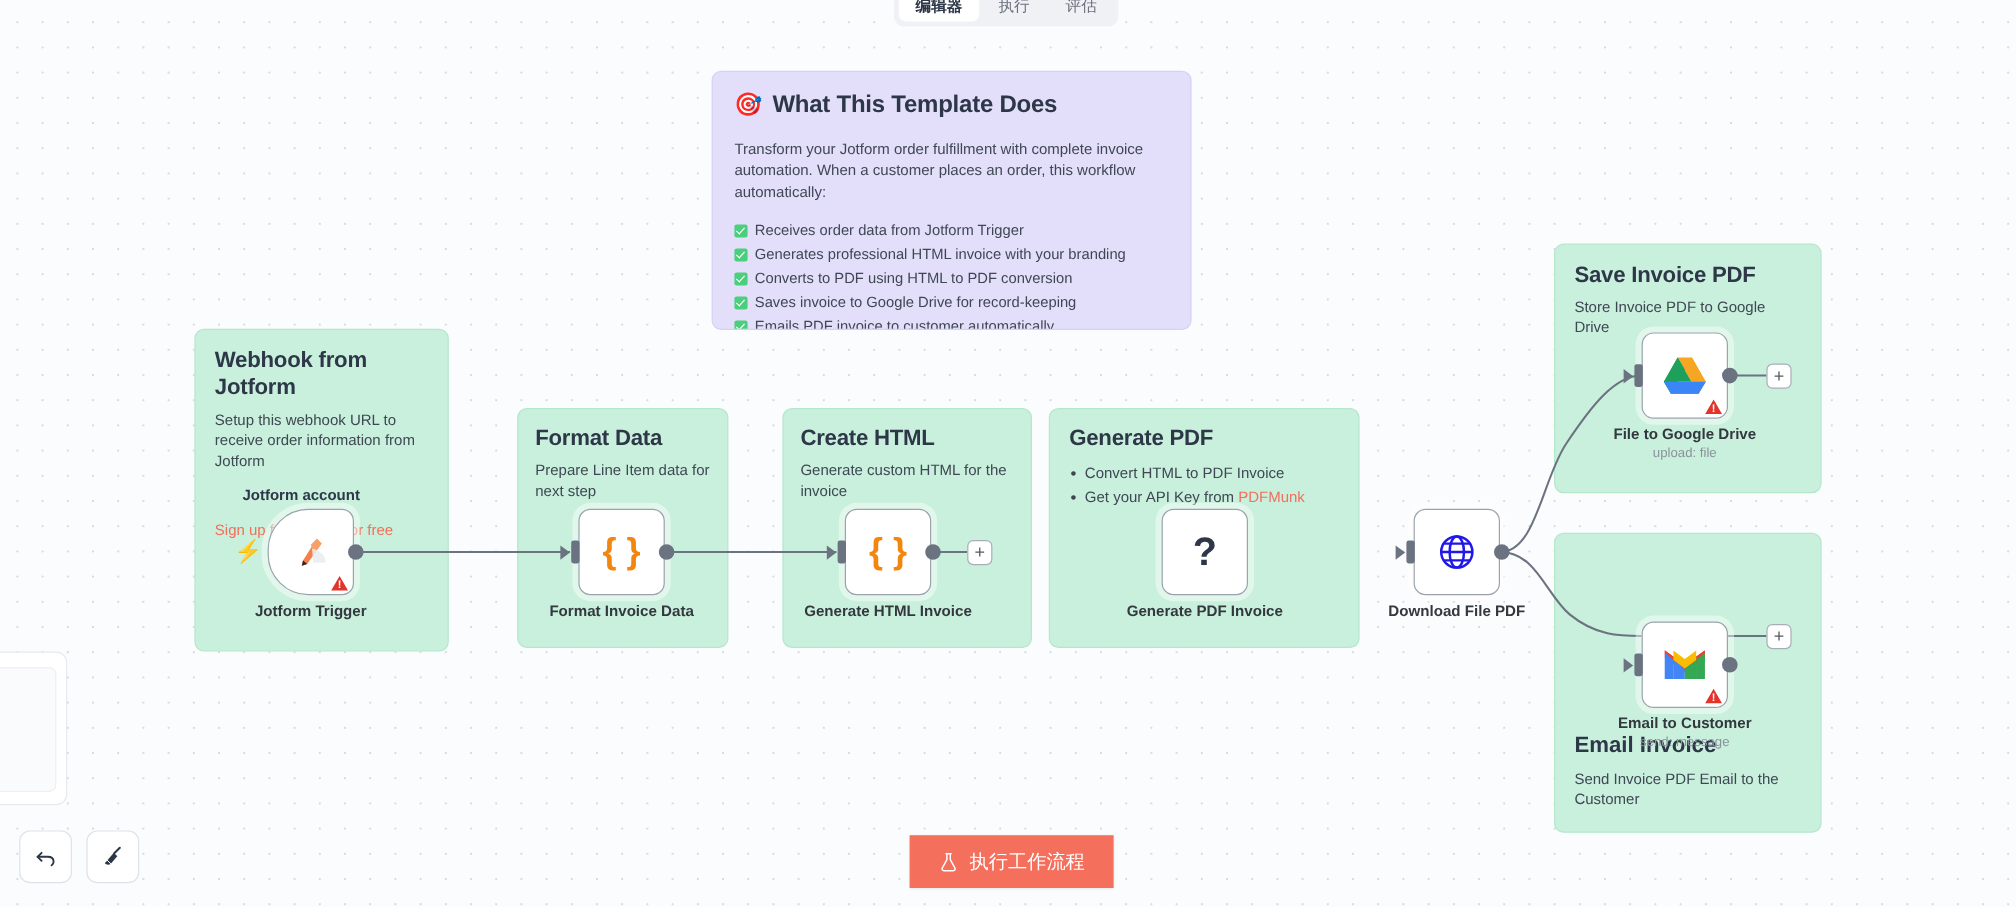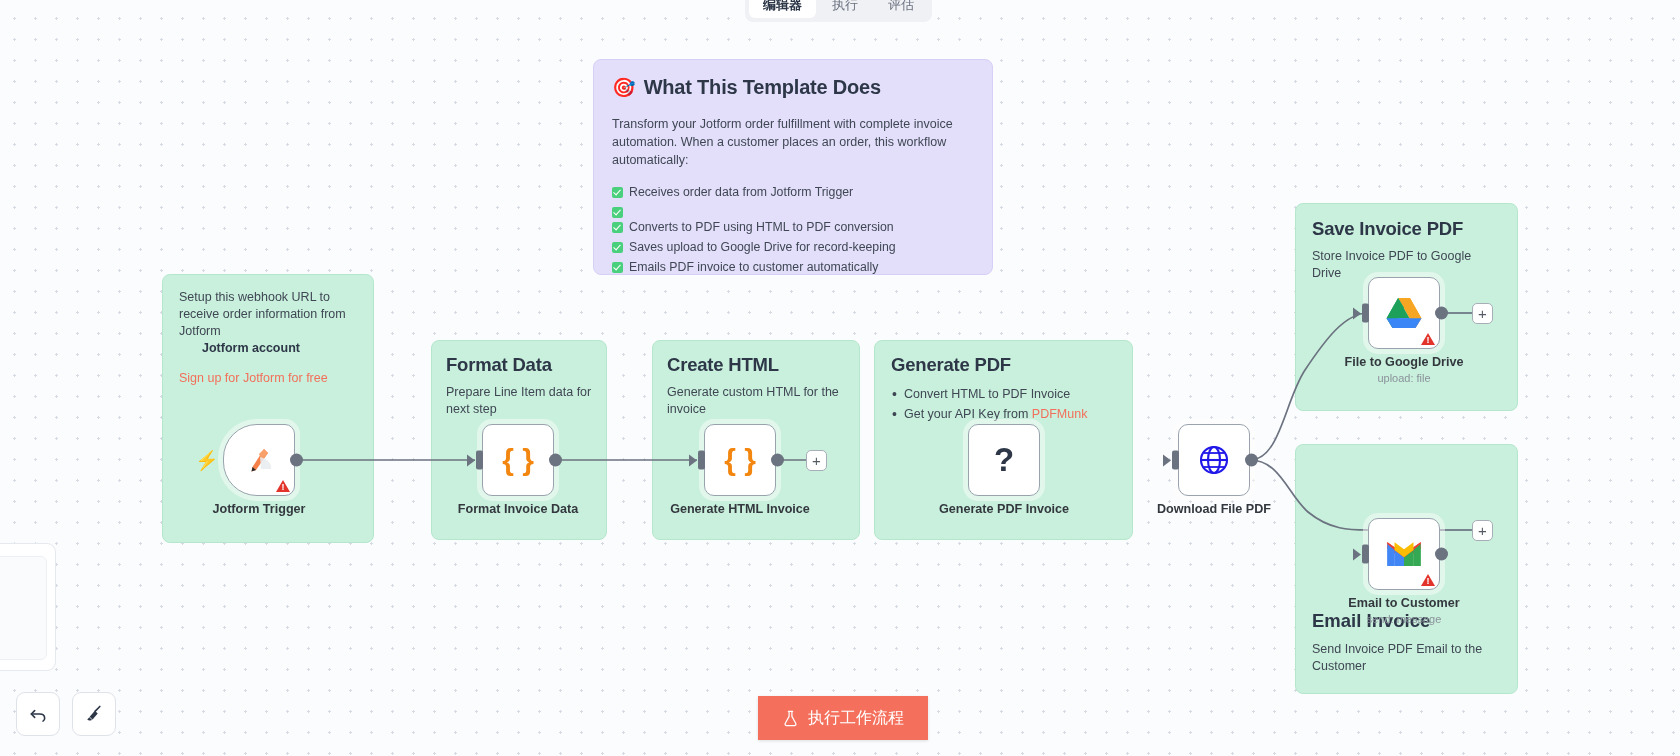--- a/index.html
+++ b/index.html
@@ -95,21 +95,21 @@
   }
 
   #note-webhook { left: 162px; top: 274px; width: 212px; height: 269px; padding: 14px 16px 0 16px; }
   #note-format  { left: 431px; top: 340px; width: 176px; height: 200px; padding: 13px 14px 0 14px; }
   #note-create  { left: 652px; top: 340px; width: 208px; height: 200px; padding: 13px 14px 0 14px; }
   #note-genpdf  { left: 874px; top: 340px; width: 259px; height: 200px; padding: 13px 16px 0 16px; }
   #note-save    { left: 1295px; top: 203px; width: 223px; height: 208px; padding: 14px 16px 0 16px; }
   #note-email   { left: 1295px; top: 444px; width: 223px; height: 250px; padding: 0 16px; }
 
   #note-webhook h2 { font-size: 18.5px; margin-bottom: 9px; }
-  #note-webhook .sub { margin-bottom: 1px; }
+  #note-webhook .sub { margin-bottom: 13px; }
   #note-webhook .label-bold { display: block; margin-bottom: 13px; margin-left: 23px; }
 
   #note-format h2, #note-create h2 { font-size: 18.5px; margin-bottom: 8px; }
   #note-genpdf h2 { font-size: 18.5px; margin-bottom: 9px; }
   #note-save h2 { font-size: 18.5px; margin-bottom: 8px; }
 
   #note-email .email-title { font-size: 18.5px; font-weight: 700; color: #2d3748; position: absolute; left: 16px; top: 165px; }
   #note-email .email-sub { position: absolute; left: 16px; top: 196px; }
 
   
@@ -251,37 +251,39 @@
       <h2>What This Template Does</h2>
     </div>
     <div class="para">Transform your Jotform order fulfillment with complete invoice automation. When a customer places an order, this workflow automatically:</div>
     <ul class="checks">
       <li>
           <span class="chk"></span>
           <span>Receives order data from Jotform Trigger</span>
         </li>
       <li>
           <span class="chk"></span>
+          <span>Generates professional HTML invoice with your branding</span>
         </li>
       <li>
           <span class="chk"></span>
           <span>Converts to PDF using HTML to PDF conversion</span>
         </li>
       <li>
           <span class="chk"></span>
-          <span>Saves upload to Google Drive for record-keeping</span>
+          <span>Saves invoice to Google Drive for record-keeping</span>
         </li>
       <li>
           <span class="chk"></span>
           <span>Emails PDF invoice to customer automatically</span>
         </li>
     </ul>
   </div>
 
   <div class="sticky green" id="note-webhook">
+    <h2>Webhook from Jotform</h2>
     <div class="sub">Setup this webhook URL to receive order information from Jotform</div>
     <span class="label-bold">Jotform account</span>
     <span class="link">Sign up for Jotform for free</span>
   </div>
 
   <div class="sticky green" id="note-format">
     <h2>Format Data</h2>
     <div class="sub">Prepare Line Item data for next step</div>
   </div>
 

